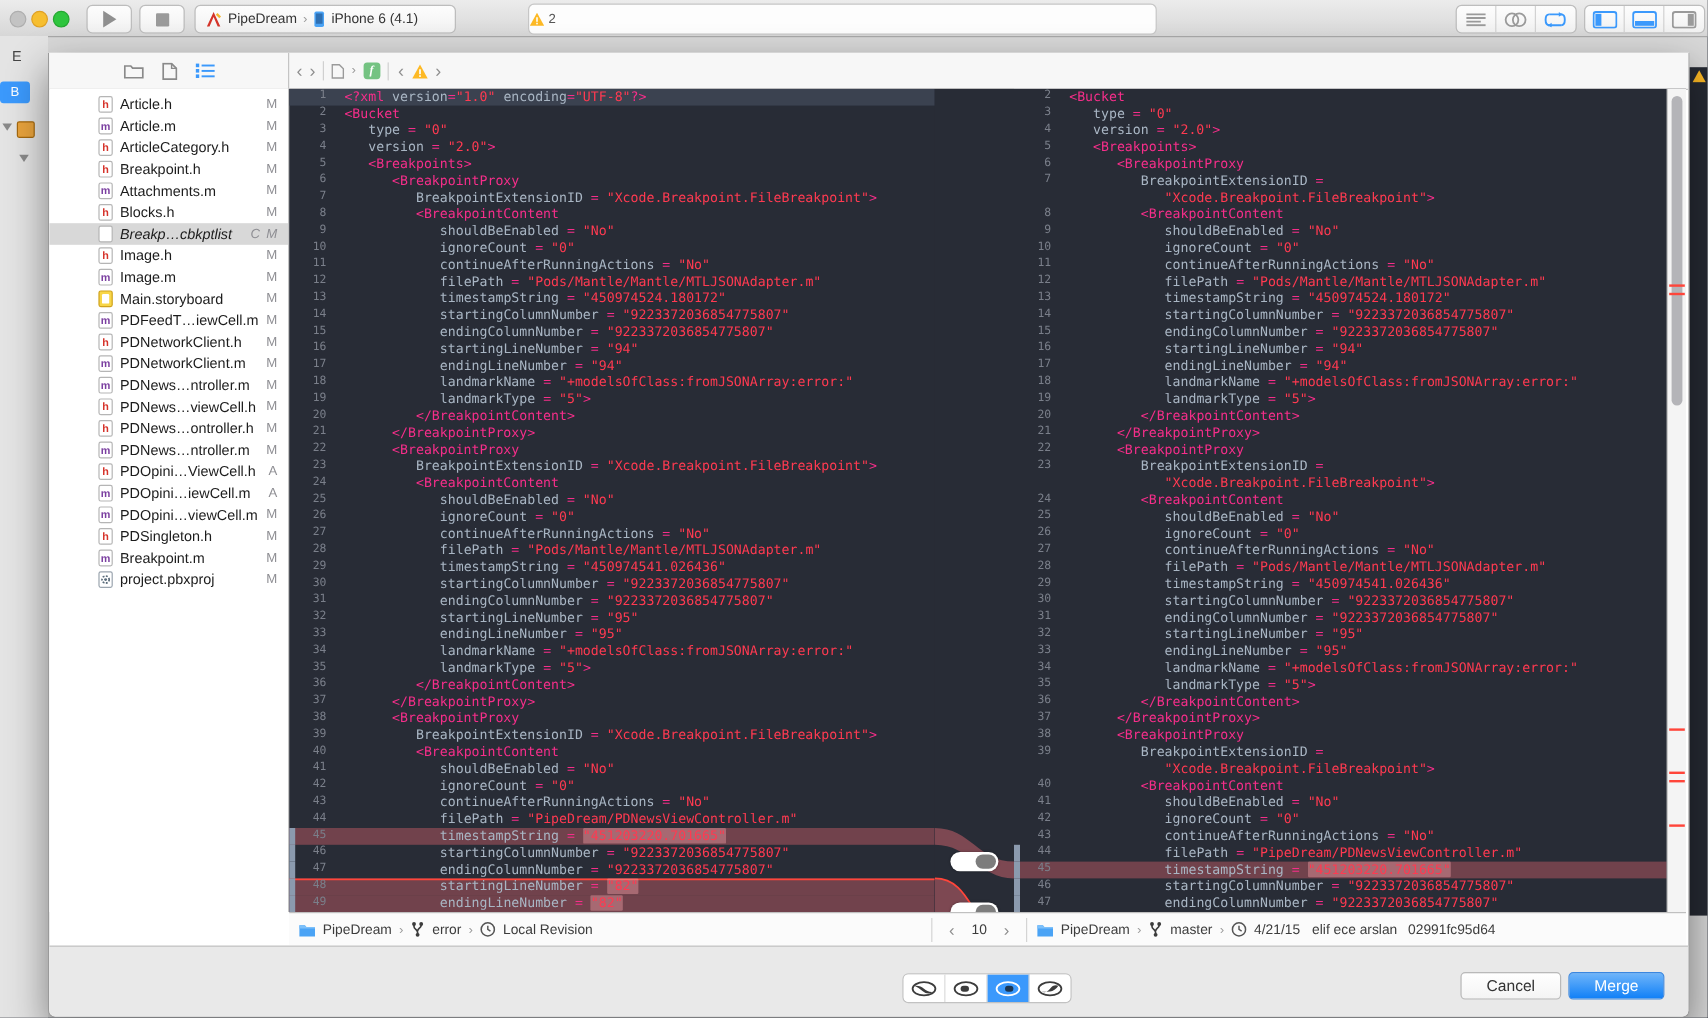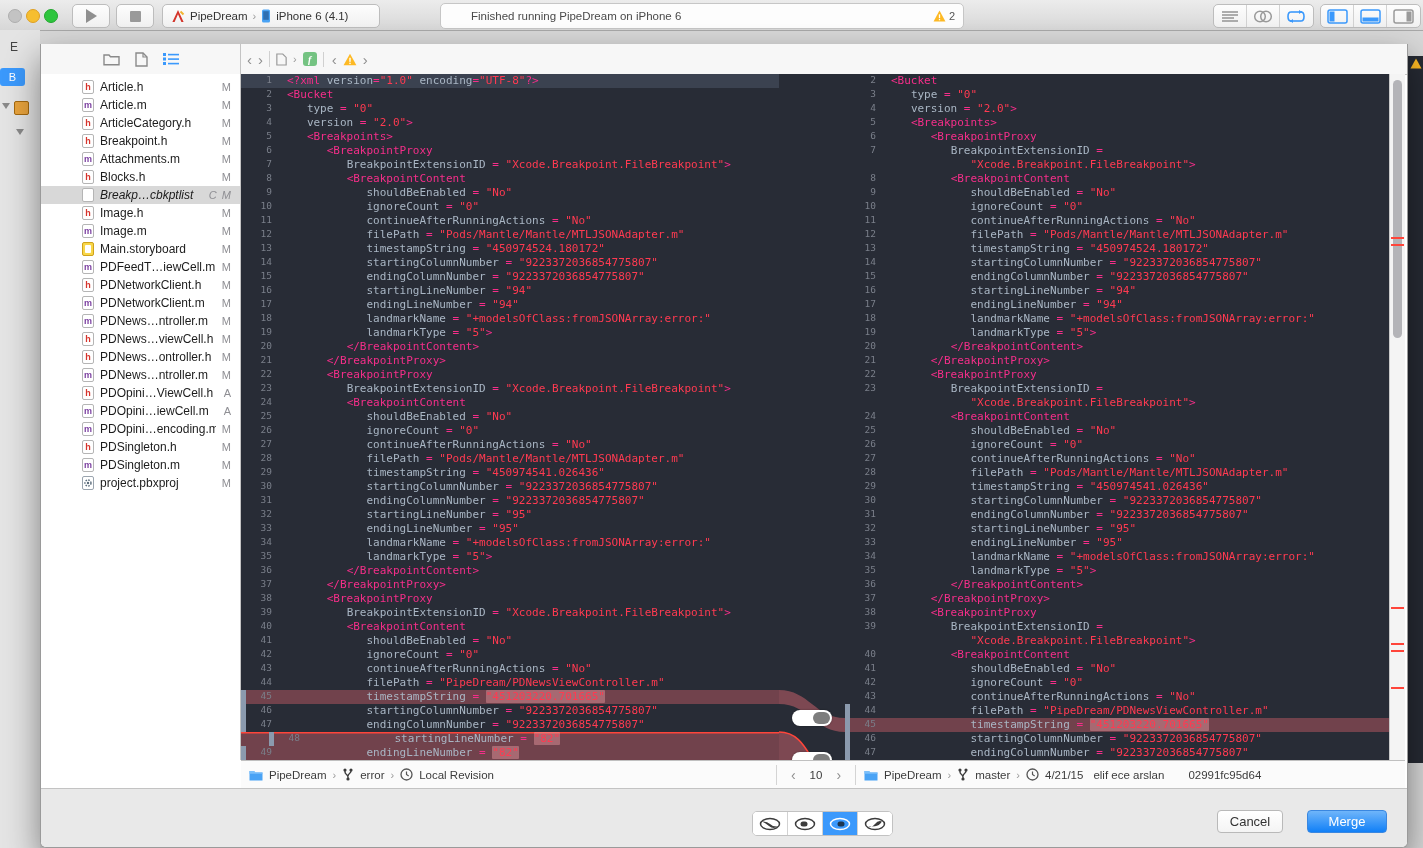--- a/index.html
+++ b/index.html
@@ -75,21 +75,21 @@
   .code-region{position:absolute;left:200px;top:30px;width:1164px;height:686px;background:#282c36;display:flex;overflow:hidden;}
   .pane{height:686px;overflow:hidden;}
   .pane-left{width:538px;}
   .pane-right{width:544px;}
   .crow{display:flex;height:14px;line-height:14px;}
   .crow .num{width:26px;padding-right:7px;text-align:right;color:#7a7f8a;font:9.5px "DejaVu Sans Mono",monospace;flex:none;}
   .crow::before{content:'';width:5px;flex:none;background:transparent;}
   .crow .code{white-space:pre;font:11px/14px "DejaVu Sans Mono",monospace;color:#c6cad2;padding-left:8px;}
   .crow.sel{background:#3b4250;}
   .crow.diff,.crow.diffTop{background:rgba(222,100,110,0.40);}
-  .crow.diffTop{box-shadow:inset 0 1.5px 0 #ff453a;padding-left:28px;}
+  .crow.diffTop{box-shadow:inset 0 1.5px 0 #ff453a;}
   .crow.diff::before,.crow.diffTop::before,.crow.bar::before{background:#8b9aae;}
   .t-tag{color:#f62e8a;}
   .t-val{color:#ff3a51;}
   .t-eq{color:#f62e8a;}
   .t-attr{color:#a9b6c4;}
   .t-plain{color:#c6cad2;}
   .crow.diff .t-val,.crow.diffTop .t-val{background:rgba(255,170,175,0.38);border-radius:1px;}
 
   .divider{width:66px;position:relative;background:#282c36;}
   .divider svg{position:absolute;left:0;top:0;}
@@ -114,21 +114,21 @@
   .counter .cchev{color:#8e8e8e;font-size:14px;}
 
   
   .footer{position:absolute;left:0;top:744px;width:100%;height:60px;background:#e9e9e9;border-top:1px solid #c3c3c3;box-sizing:border-box;}
   .merge-seg{position:absolute;left:711px;top:22px;height:23px;display:flex;background:#fff;
     border:1px solid #c2c2c2;border-radius:5px;overflow:hidden;}
   .mseg{width:34px;display:flex;align-items:center;justify-content:center;border-right:1px solid #d2d2d2;color:#3c3c3c;background:#fff;}
   .mseg:last-child{border-right:none;}
   .mseg.on{background:#3b99fc;color:#fff;}
   .btn{position:absolute;top:21px;height:23px;border-radius:4px;font-size:13px;display:flex;align-items:center;justify-content:center;box-sizing:border-box;}
-  .btn.cancel{left:1176px;width:66px;background:linear-gradient(#ffffff,#f4f4f4);border:1px solid #b9b9b9;color:#333;}
+  .btn.cancel{left:1176px;width:84px;background:linear-gradient(#ffffff,#f4f4f4);border:1px solid #b9b9b9;color:#333;}
   .btn.merge{left:1266px;width:80px;background:linear-gradient(#6fb5fa,#1180f7);border:1px solid #3a87e0;color:#fff;}
 
   .icon-svg{display:block;}
 </style>
 </head>
 <body>
 
 <div class="toolbar">
   <span class="tl close"></span>
   <span class="tl min"></span>
@@ -149,21 +149,20 @@
     <span>PipeDream</span>
     <span class="chev">›</span>
     <svg class="icon-svg" width="10" height="14" viewBox="0 0 10 14">
         <rect x="1" y="0.5" width="8" height="13" rx="1.5" fill="#4aa3f5"></rect>
         <rect x="2.2" y="2.2" width="5.6" height="8.6" fill="#2e6fb2"></rect>
       </svg>
     <span>iPhone 6 (4.1)</span>
   </div>
 
   <div class="status">
-    <span class="msg">Finished running PipeDream on iPhone 6</span>
     <span class="warnbadge">
       <svg class="icon-svg" width="13" height="12" viewBox="0 0 24 22">
           <polygon points="12,1 23,21 1,21" fill="#fdb924"></polygon>
           <rect x="10.8" y="8" width="2.4" height="7" fill="#fff"></rect>
           <rect x="10.8" y="16.5" width="2.4" height="2.4" fill="#fff"></rect>
         </svg>
       <span>2</span>
     </span>
   </div>
 
@@ -368,31 +367,31 @@
           <span class="fname">PDOpini…ViewCell.h</span>
           <span class="fstat">A</span>
         </div>
         <div class="frow">
           <span class="fi m">m</span>
           <span class="fname">PDOpini…iewCell.m</span>
           <span class="fstat">A</span>
         </div>
         <div class="frow">
           <span class="fi m">m</span>
-          <span class="fname">PDOpini…encoding.m</span>
+          <span class="fname">PDOpini…viewCell.m</span>
           <span class="fstat">M</span>
         </div>
         <div class="frow">
           <span class="fi h">h</span>
           <span class="fname">PDSingleton.h</span>
           <span class="fstat">M</span>
         </div>
         <div class="frow">
           <span class="fi m">m</span>
-          <span class="fname">PDSingleton.m</span>
+          <span class="fname">Breakpoint.m</span>
           <span class="fstat">M</span>
         </div>
         <div class="frow">
           <span class="fi pbx">
             <svg width="10" height="10" viewBox="0 0 10 10">
               <circle cx="5" cy="5" r="3" fill="none" stroke="#5a6b7a" stroke-width="1.4" stroke-dasharray="1.6 1.2"></circle>
               <circle cx="5" cy="5" r="1.2" fill="#5a6b7a"></circle>
             </svg>
           </span>
           <span class="fname">project.pbxproj</span>
@@ -872,21 +871,21 @@
           <circle cx="6" cy="11" r="1.6" fill="#3c3c3c"></circle>
         </svg>
       <span>master</span>
       <span class="chev">›</span>
       <svg class="icon-svg" width="13" height="13" viewBox="0 0 13 13">
           <circle cx="6.5" cy="6.5" r="5.5" fill="none" stroke="#555" stroke-width="1.3"></circle>
           <path d="M6.5,3.5 v3 l2.2,1.4" fill="none" stroke="#555" stroke-width="1.2"></path>
         </svg>
       <span>4/21/15</span>
       <span style="margin-left:4px;">elif ece arslan</span>
-      <span style="margin-left:18px;">02991fc95d64</span>
+      <span style="margin-left:3px;">02991fc95d64</span>
     </div>
   </div>
 
   <div class="footer">
     <div class="merge-seg" id="merge-seg">
       <span class="mseg">
         <svg class="icon-svg" width="22" height="14" viewBox="0 0 22 14">
             <ellipse cx="11" cy="7" rx="9.5" ry="5.5" fill="none" stroke="currentColor" stroke-width="1.5"></ellipse>
             <path d="M3,4.5 Q8,4 11,7 Q14,10 19,9.5 Q14,12.5 10,9 Q6,5.8 3,4.5 Z" fill="currentColor"></path>
           </svg>

